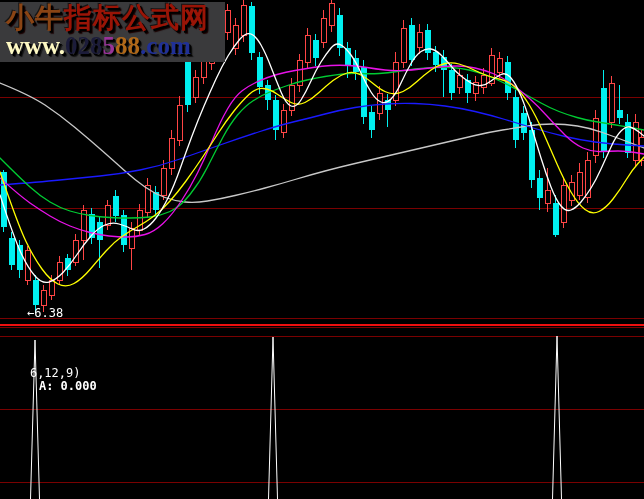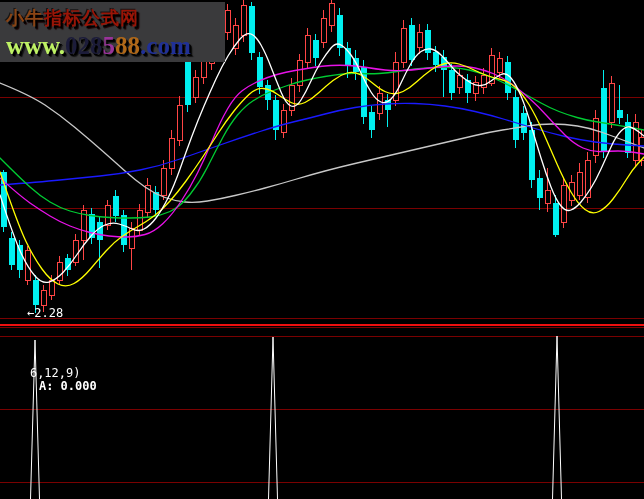--- a/index.html
+++ b/index.html
@@ -6,21 +6,21 @@
   #screen{position:relative;width:644px;height:499px;background:#000;overflow:hidden;
           font-family:"DejaVu Sans Mono", monospace;}
   #chart-svg{position:absolute;left:0;top:0;}
   .px-label{position:absolute;color:#ffffff;font-size:12px;line-height:13px;white-space:pre;}
   #low-price-label{left:27px;top:307px;letter-spacing:0px;}
   #indicator-label{left:1px;top:326px;margin-top:28px;}
   #indicator-label .val{margin-left:9px;font-weight:bold;}
   
   #watermark{position:absolute;left:0;top:2px;width:214px;padding:1px 5px 3px 6px;
              background:#3a3a3c;}
-  #watermark .l1{font-family:"Liberation Sans", sans-serif;font-weight:bold;font-size:18px;
+  #watermark .l1{font-family:"Liberation Sans", sans-serif;font-weight:bold;font-size:28px;
                  line-height:30px;letter-spacing:1px;
                  text-shadow:2px 2px 0 #000,3px 3px 1px #1a0000,-1px -1px 0 #151515;}
   #watermark .l2{font-family:"Liberation Serif", serif;font-weight:bold;font-size:25px;
                  line-height:26px;letter-spacing:0px;
                  text-shadow:2px 2px 0 #000,3px 3px 1px #101010;}
 </style>
 </head>
 <body>
 
 <div id="screen">
@@ -208,25 +208,25 @@
         <path d="M0 172Q18 225 26 241.5Q34 258 42 269Q50 280 58 284Q66 288 74 283.5Q82 279 90 269.5Q98 260 106 251Q114 242 122 236.5Q130 231 138 226.5Q146 222 154 216Q162 210 170 201Q178 192 186 181Q194 170 202 158Q210 146 218 133.5Q226 121 234 111Q242 101 249 94.5Q256 88 263 88.5Q270 89 277 94Q284 99 291 102.5Q298 106 305 102.5Q312 99 319 92.5Q326 86 333 80.5Q340 75 347 73Q354 71 361 75Q368 79 375 85Q382 91 389 93Q396 95 403 91.5Q410 88 417 81.5Q424 75 431 70Q438 65 445 63.5Q452 62 459 64Q466 66 473 69.5Q480 73 487 75.5Q494 78 501 79.5Q508 81 515 87Q522 93 529 104.5Q536 116 543 132Q550 148 557 164Q564 180 571 192Q578 204 585 209.5Q592 215 599 211.5Q606 208 613 199Q620 190 626 180Q632 170 638 163.5L644 157" stroke="#ffff00"></path>
         <path d="M0 195Q14 238 21 253Q28 268 35 276Q42 284 49 282Q56 280 63 272.5Q70 265 77 254.5Q84 244 91 236Q98 228 105 225Q112 222 119 224Q126 226 132 229Q138 232 144 229Q150 226 156 218Q162 210 168 198Q174 186 180 169Q186 152 192 136Q198 120 204 106Q210 92 216 79Q222 66 228 56Q234 46 240 39Q246 32 251 34Q256 36 261 45Q266 54 271 67Q276 80 281 92Q286 104 291 106Q296 108 301 100Q306 92 311 81Q316 70 321 62Q326 54 331 48Q336 42 341 45Q346 48 351 55Q356 62 361 73Q366 84 371 92Q376 100 381 102Q386 104 391 99Q396 94 401 83Q406 72 411 63.5Q416 55 421 51.5Q426 48 431 49Q436 50 441 55Q446 60 451 66Q456 72 461 76Q466 80 471 83Q476 86 481 85.5Q486 85 491 81Q496 77 501 74.5Q506 72 511 78Q516 84 521 96Q526 108 531 125Q536 142 541 158Q546 174 551 187Q556 200 561 206Q566 212 571 210Q576 208 581 202Q586 196 591 188Q596 180 601 169Q606 158 611 147Q616 136 621 131Q626 126 630 127Q634 128 639 132L644 136" stroke="#ffffff"></path>
       </g>
       <g fill="none">
         <path d="M35 340L30.5 499M35 340L39.5 499" stroke="#ffffff" stroke-width="1"></path>
         <path d="M273 337L268.5 499M273 337L277.5 499" stroke="#ffffff" stroke-width="1"></path>
         <path d="M557 336L552.5 499M557 336L561.5 499" stroke="#ffffff" stroke-width="1"></path>
       </g>
     </svg>
 
-  <div id="low-price-label" class="px-label">←2.28</div>
+  <div id="low-price-label" class="px-label">←6.38</div>
 
   <div id="indicator-label" class="px-label">
     <span class="par">6,12,9)</span>
     <span class="val">A: 0.000</span>
   </div>
 
   <div id="watermark">
     <div class="l1"><span style="color: rgb(138, 68, 20);">小牛</span><span style="color: rgb(154, 20, 6);">指标公式网</span></div>
-    <div class="l2"><span style="color: #bef264;">www.</span><span style="color: rgb(28, 28, 58); text-align: center;">028</span><span style="color: rgb(153, 51, 153);">5</span><span style="color: rgb(176, 104, 24);">88</span><span style="color: rgb(32, 48, 151); text-align: center;">.com</span></div>
+    <div class="l2"><span style="color: #fef9c3;">www.</span><span style="color: rgb(28, 28, 58); text-align: center;">028</span><span style="color: rgb(153, 51, 153);">5</span><span style="color: rgb(176, 104, 24);">88</span><span style="color: rgb(32, 48, 151); text-align: center;">.com</span></div>
   </div>
 
 </div>
 
 </body></html>

